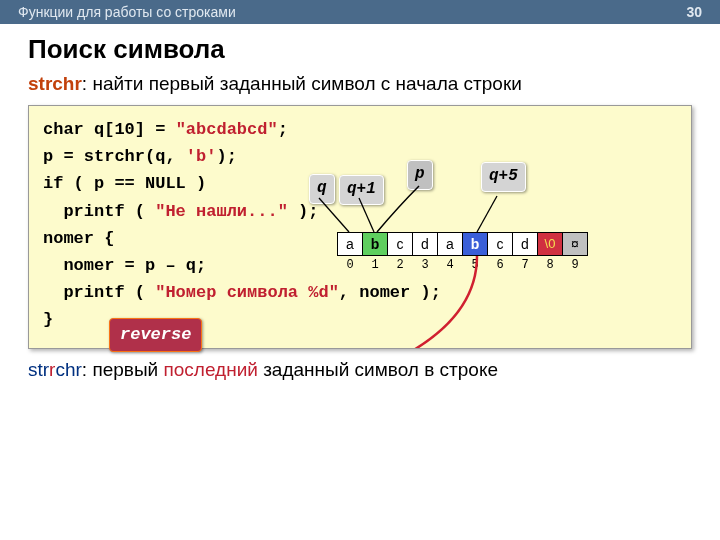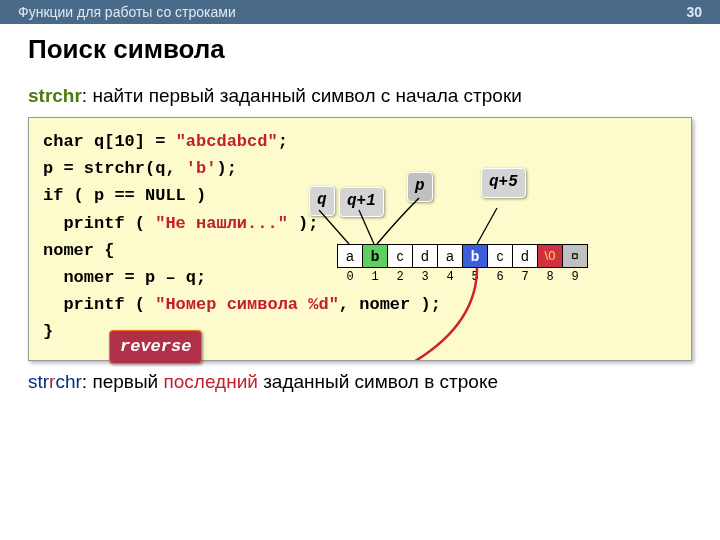--- a/index.html
+++ b/index.html
@@ -18,28 +18,28 @@
     font-size: 14px;
     padding: 4px 18px;
     display: flex;
     justify-content: space-between;
     align-items: flex-end;
   }
   .header-bar .page-num { font-weight: bold; }
   .title {
     font-size: 26px;
     font-weight: bold;
-    margin: 10px 28px 20px;
+    margin: 10px 28px 8px;
     color: #000;
   }
   .intro {
     font-size: 19px;
     margin: 4px 28px 10px;
   }
-  .intro .fn { color: #4d7c0f; font-weight: bold; }
+  .intro .fn { color: #c2410c; font-weight: bold; }
   .code-box {
     margin: 6px 28px 10px;
     background: #fdfbcc;
     border: 1px solid #999;
     box-shadow: 2px 2px 4px rgba(0,0,0,0.3);
     font-family: "Courier New", monospace;
     font-size: 17px;
     font-weight: bold;
     color: #000;
     padding: 10px 14px 14px;
@@ -147,21 +147,21 @@
   <div>if ( p == NULL )</div>
   <div><span style="white-space:pre;">  printf ( </span><span class="str">"Не нашли..."</span><span> );</span></div>
   <div>nomer {</div>
   <div style="white-space:pre;">  nomer = p – q;</div>
   <div><span style="white-space:pre;">  printf ( </span><span class="str">"Номер символа %d"</span><span>, nomer );</span></div>
   <div>}</div>
 
   <div class="ptr-label" style="left:280px; top:68px;">q</div>
   <div class="ptr-label" style="left:310px; top:69px;">q+1</div>
   <div class="ptr-label ptr-p" style="left:378px; top:54px;">p</div>
-  <div class="ptr-label" style="left:452px; top:50px;">q+5</div>
+  <div class="ptr-label" style="left:452px; top:56px;">q+5</div>
 
   <div class="mem">
     <div class="mem-row">
       <div class="cell">a</div>
       <div class="cell hl-g">b</div>
       <div class="cell">c</div>
       <div class="cell">d</div>
       <div class="cell">a</div>
       <div class="cell hl-b">b</div>
       <div class="cell">c</div>

